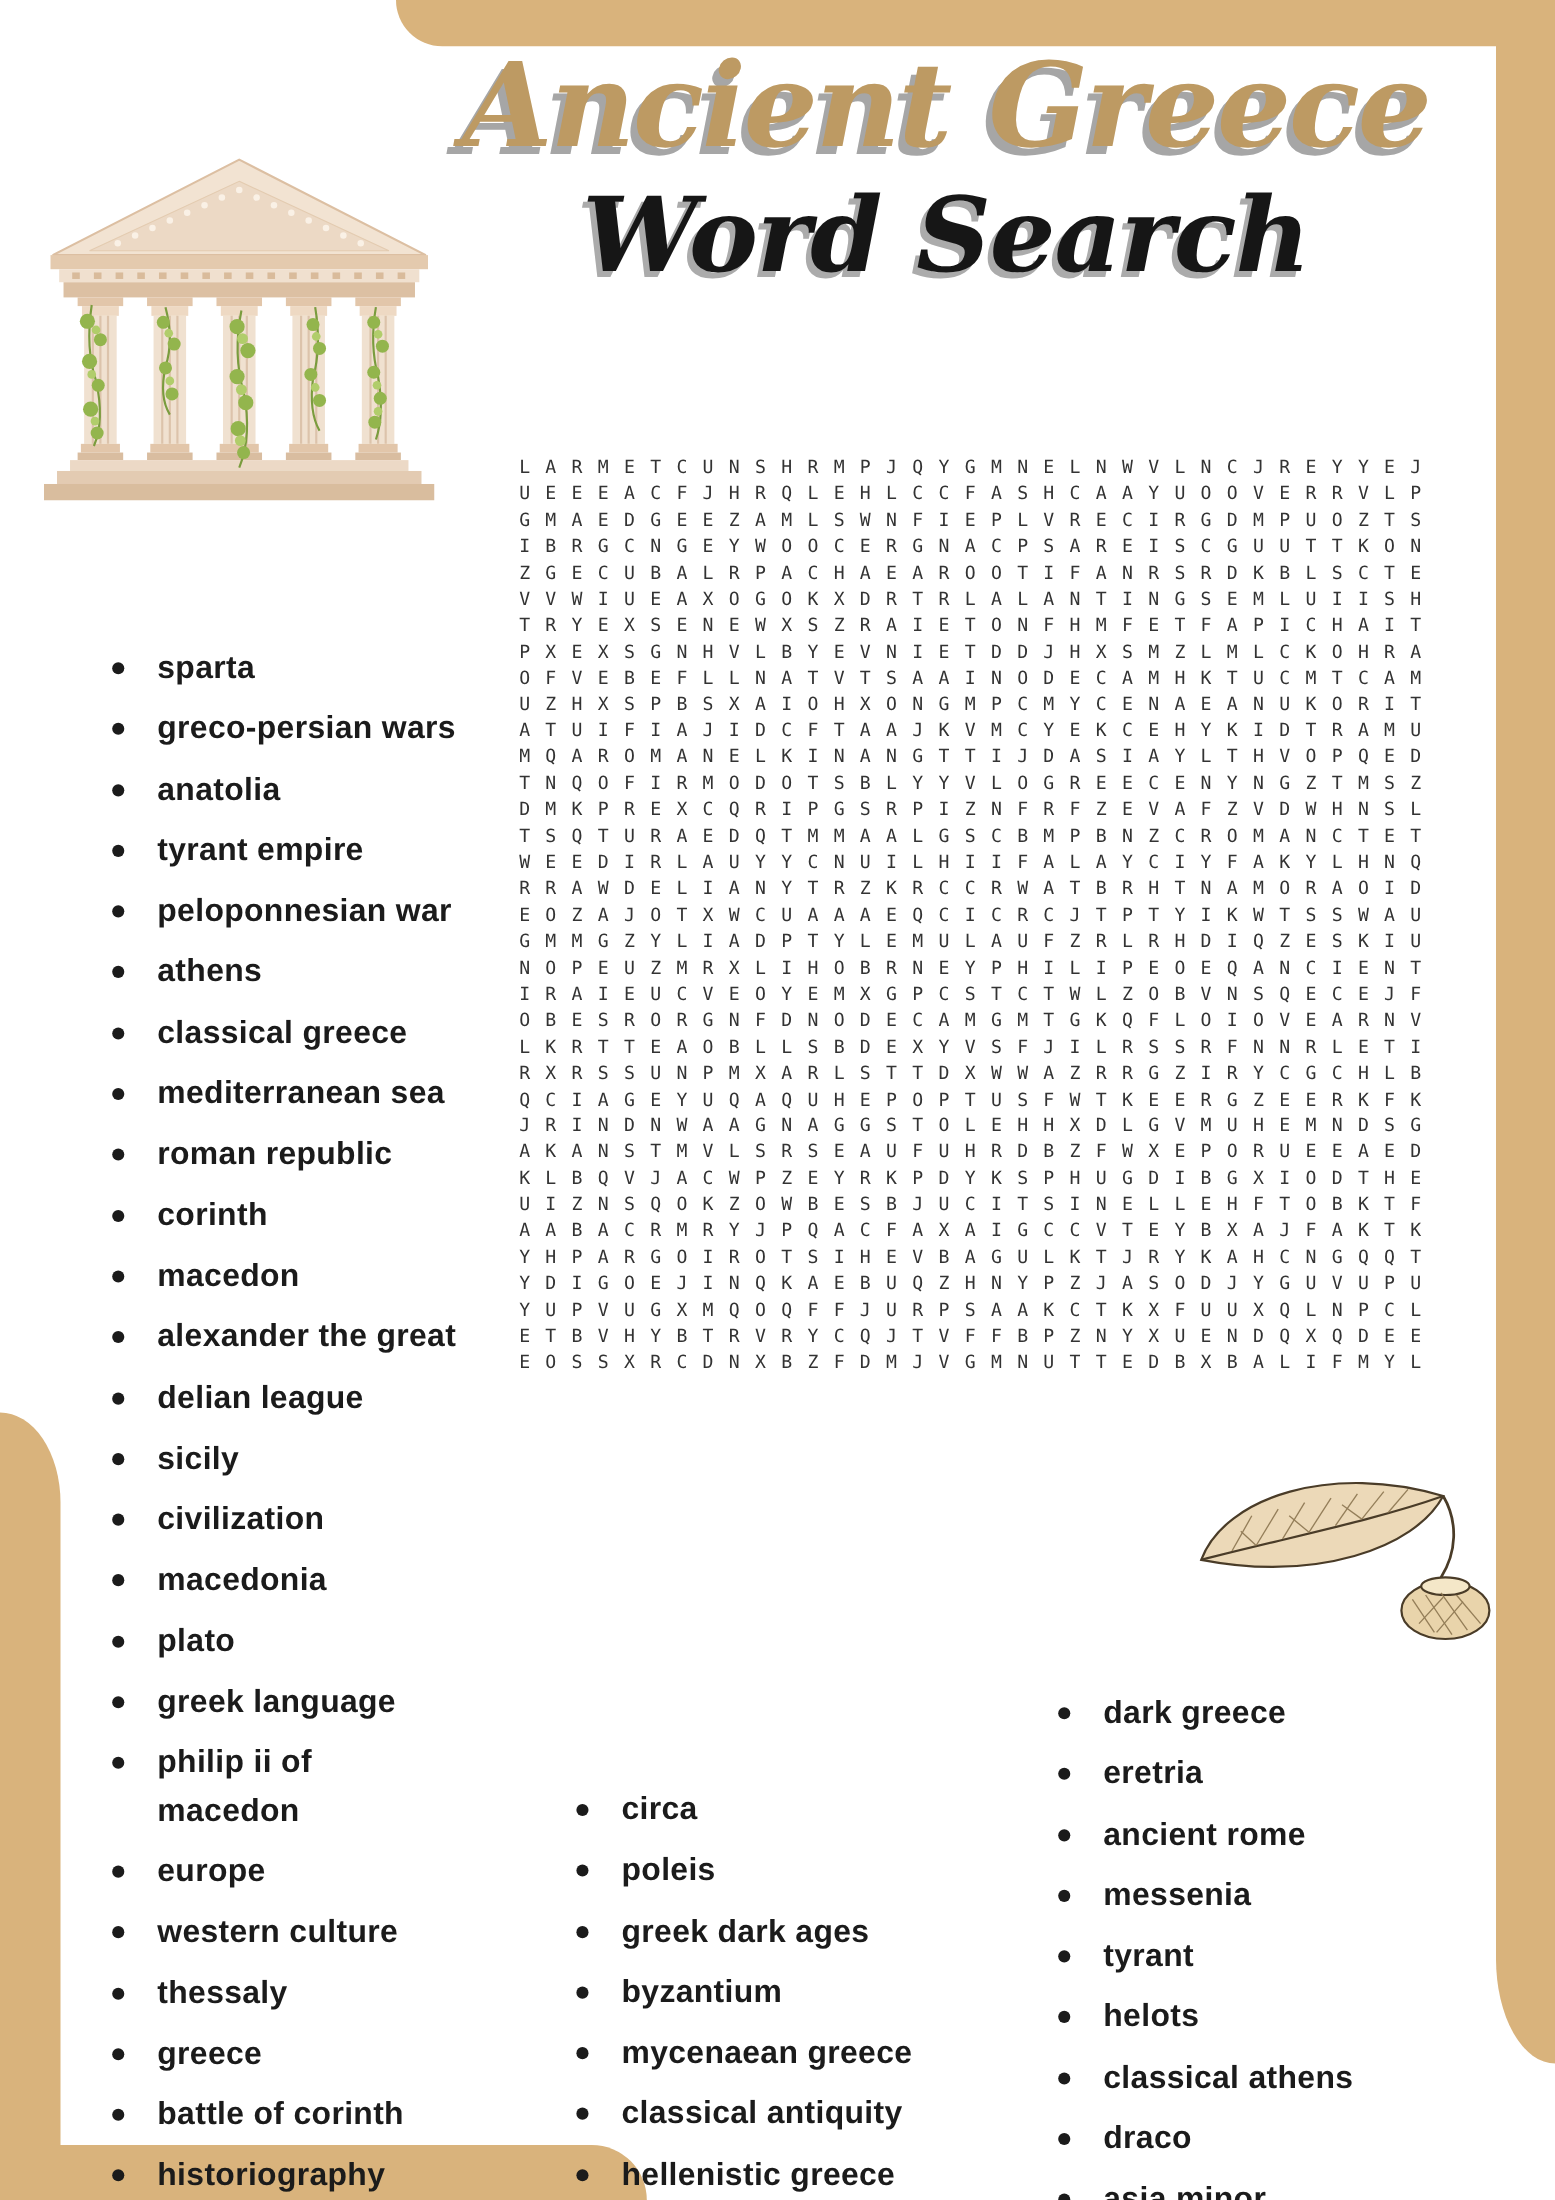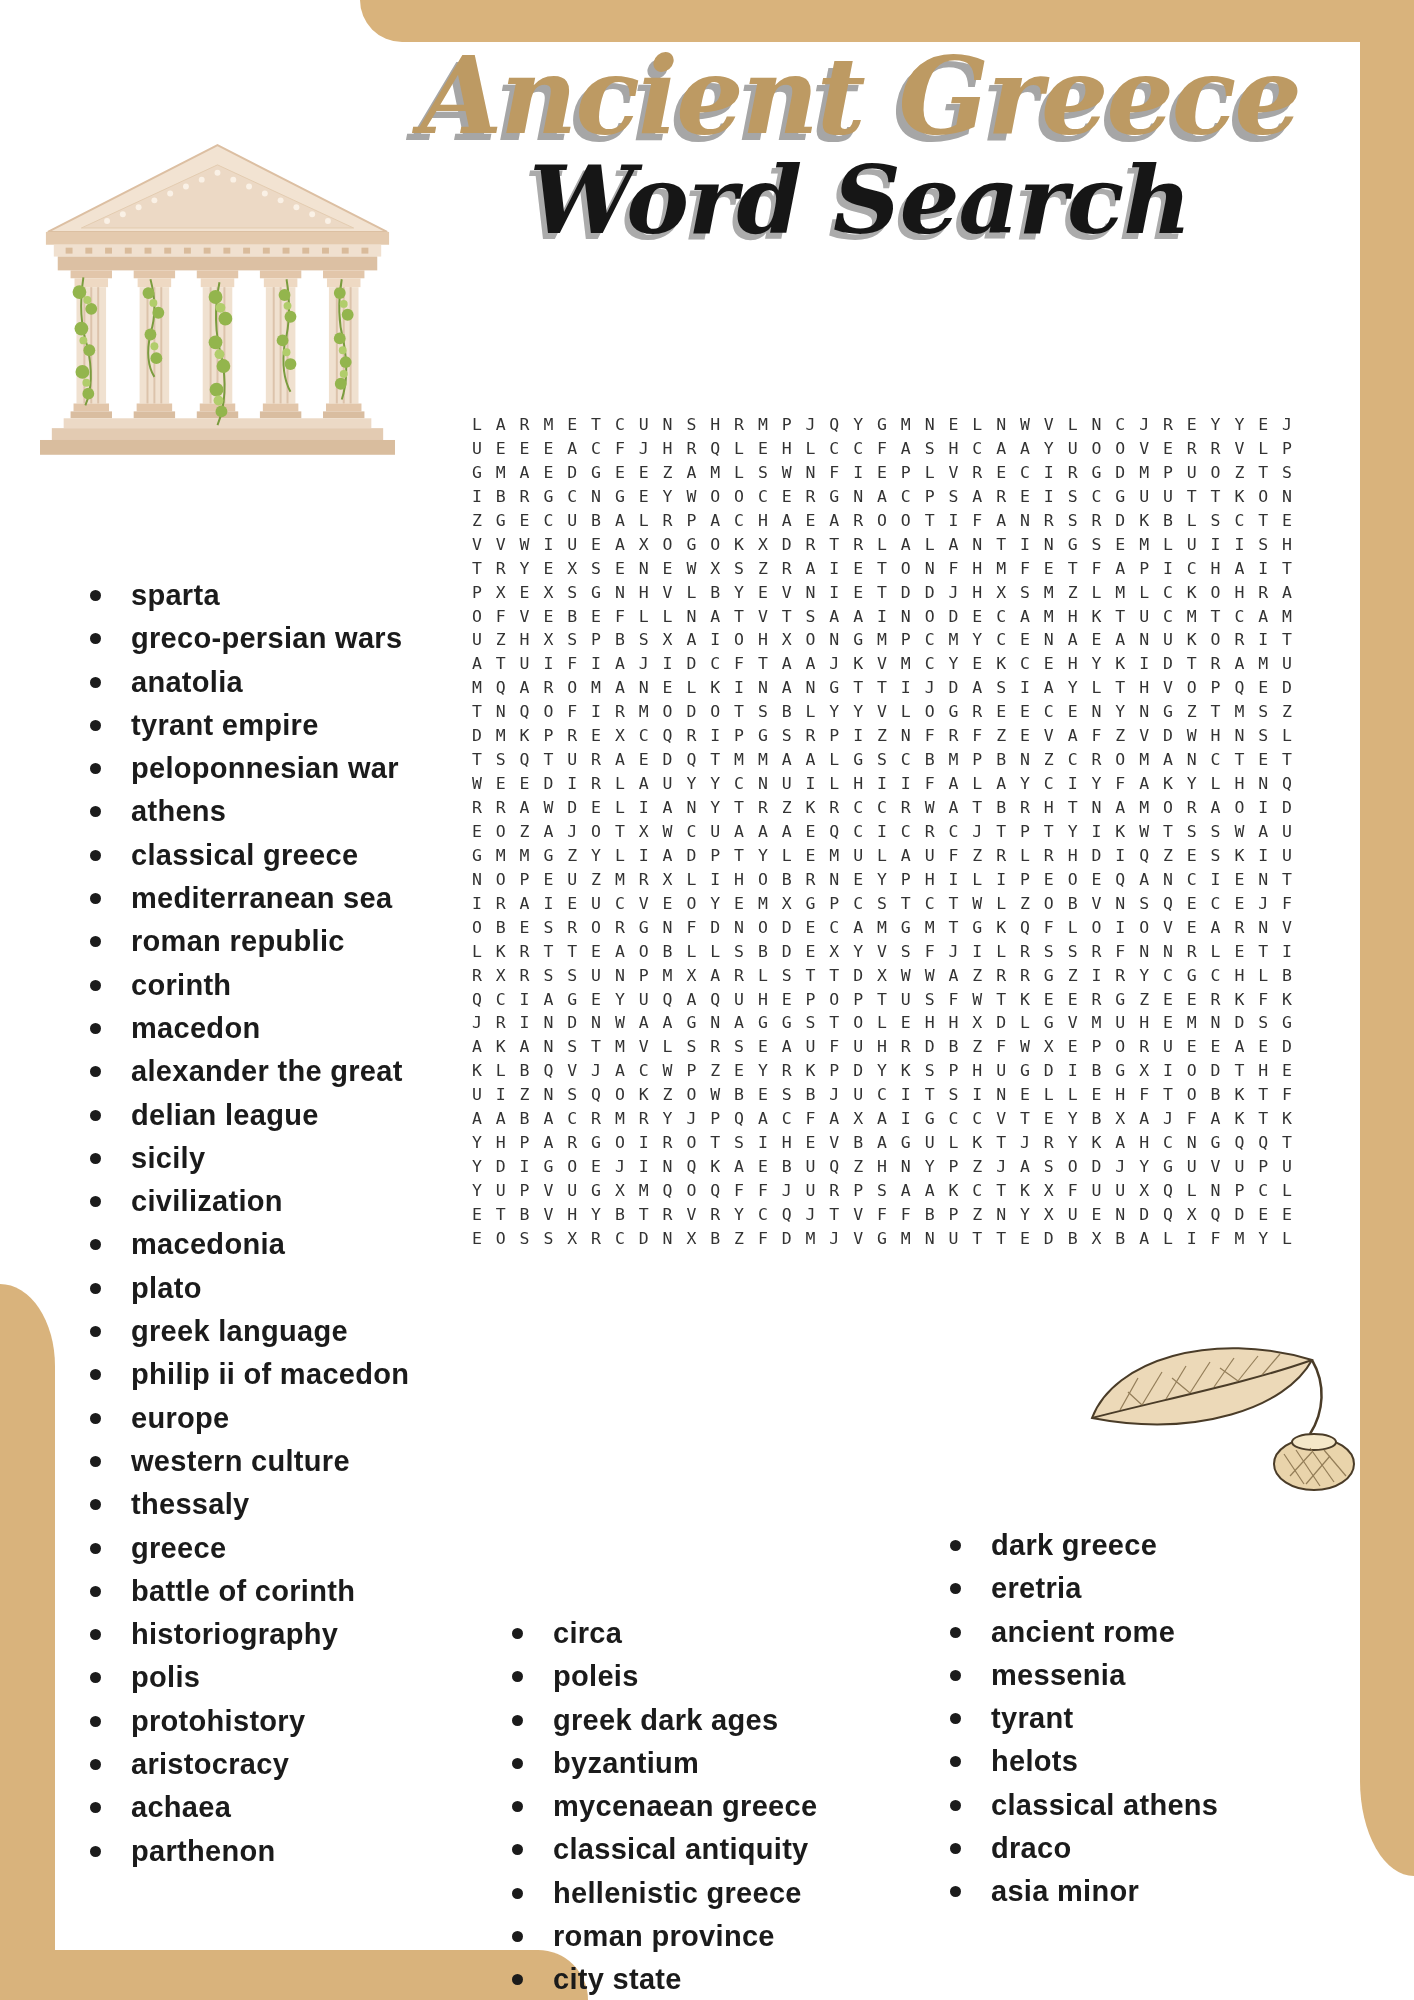--- a/index.html
+++ b/index.html
@@ -17,35 +17,35 @@
   
   .title-wrap{position:absolute;left:340px;top:40px;width:1040px;text-align:center;}
   .title-line1{
     font-family:"DejaVu Serif", serif;font-style:italic;font-weight:bold;
     font-size:106px;line-height:1.05;color:#bd9a63;letter-spacing:-2px;
     text-shadow:-6px 7px 0 #a6a6a6;white-space:nowrap;
   }
   .title-line2{
     font-family:"DejaVu Serif", serif;font-style:italic;font-weight:bold;
     font-size:94px;line-height:1.05;color:#161616;letter-spacing:-1px;
-    text-shadow:-5px 6px 0 #ababab;white-space:nowrap;
+    text-shadow:-5px 6px 0 #ababab;white-space:nowrap;margin-top:14px;
   }
 
   
   .grid{position:absolute;left:465px;top:413px;}
   .grid-row{display:flex;height:23.95px;}
   .grid-cell{
     width:23.83px;text-align:center;line-height:23.95px;
     font-family:"DejaVu Sans Mono", monospace;font-size:16.5px;color:#333333;
   }
 
   
   ul.wordlist{position:absolute;list-style:none;margin:0;padding:0;}
   ul.wordlist li{
-    position:relative;padding-left:43px;margin:0;
+    position:relative;padding-left:43px;margin:12px;
     font-weight:bold;font-size:29px;line-height:43.3px;color:#1b1b1b;letter-spacing:0.3px;
   }
   ul.wordlist li::before{
     content:"";position:absolute;left:2px;top:16px;width:11px;height:11px;border-radius:50%;
     background:#1b1b1b;
   }
   .list-left{left:88px;top:574px;width:345px;}
   .list-mid{left:510px;top:1612px;width:400px;}
   .list-right{left:948px;top:1524px;width:400px;}
 

